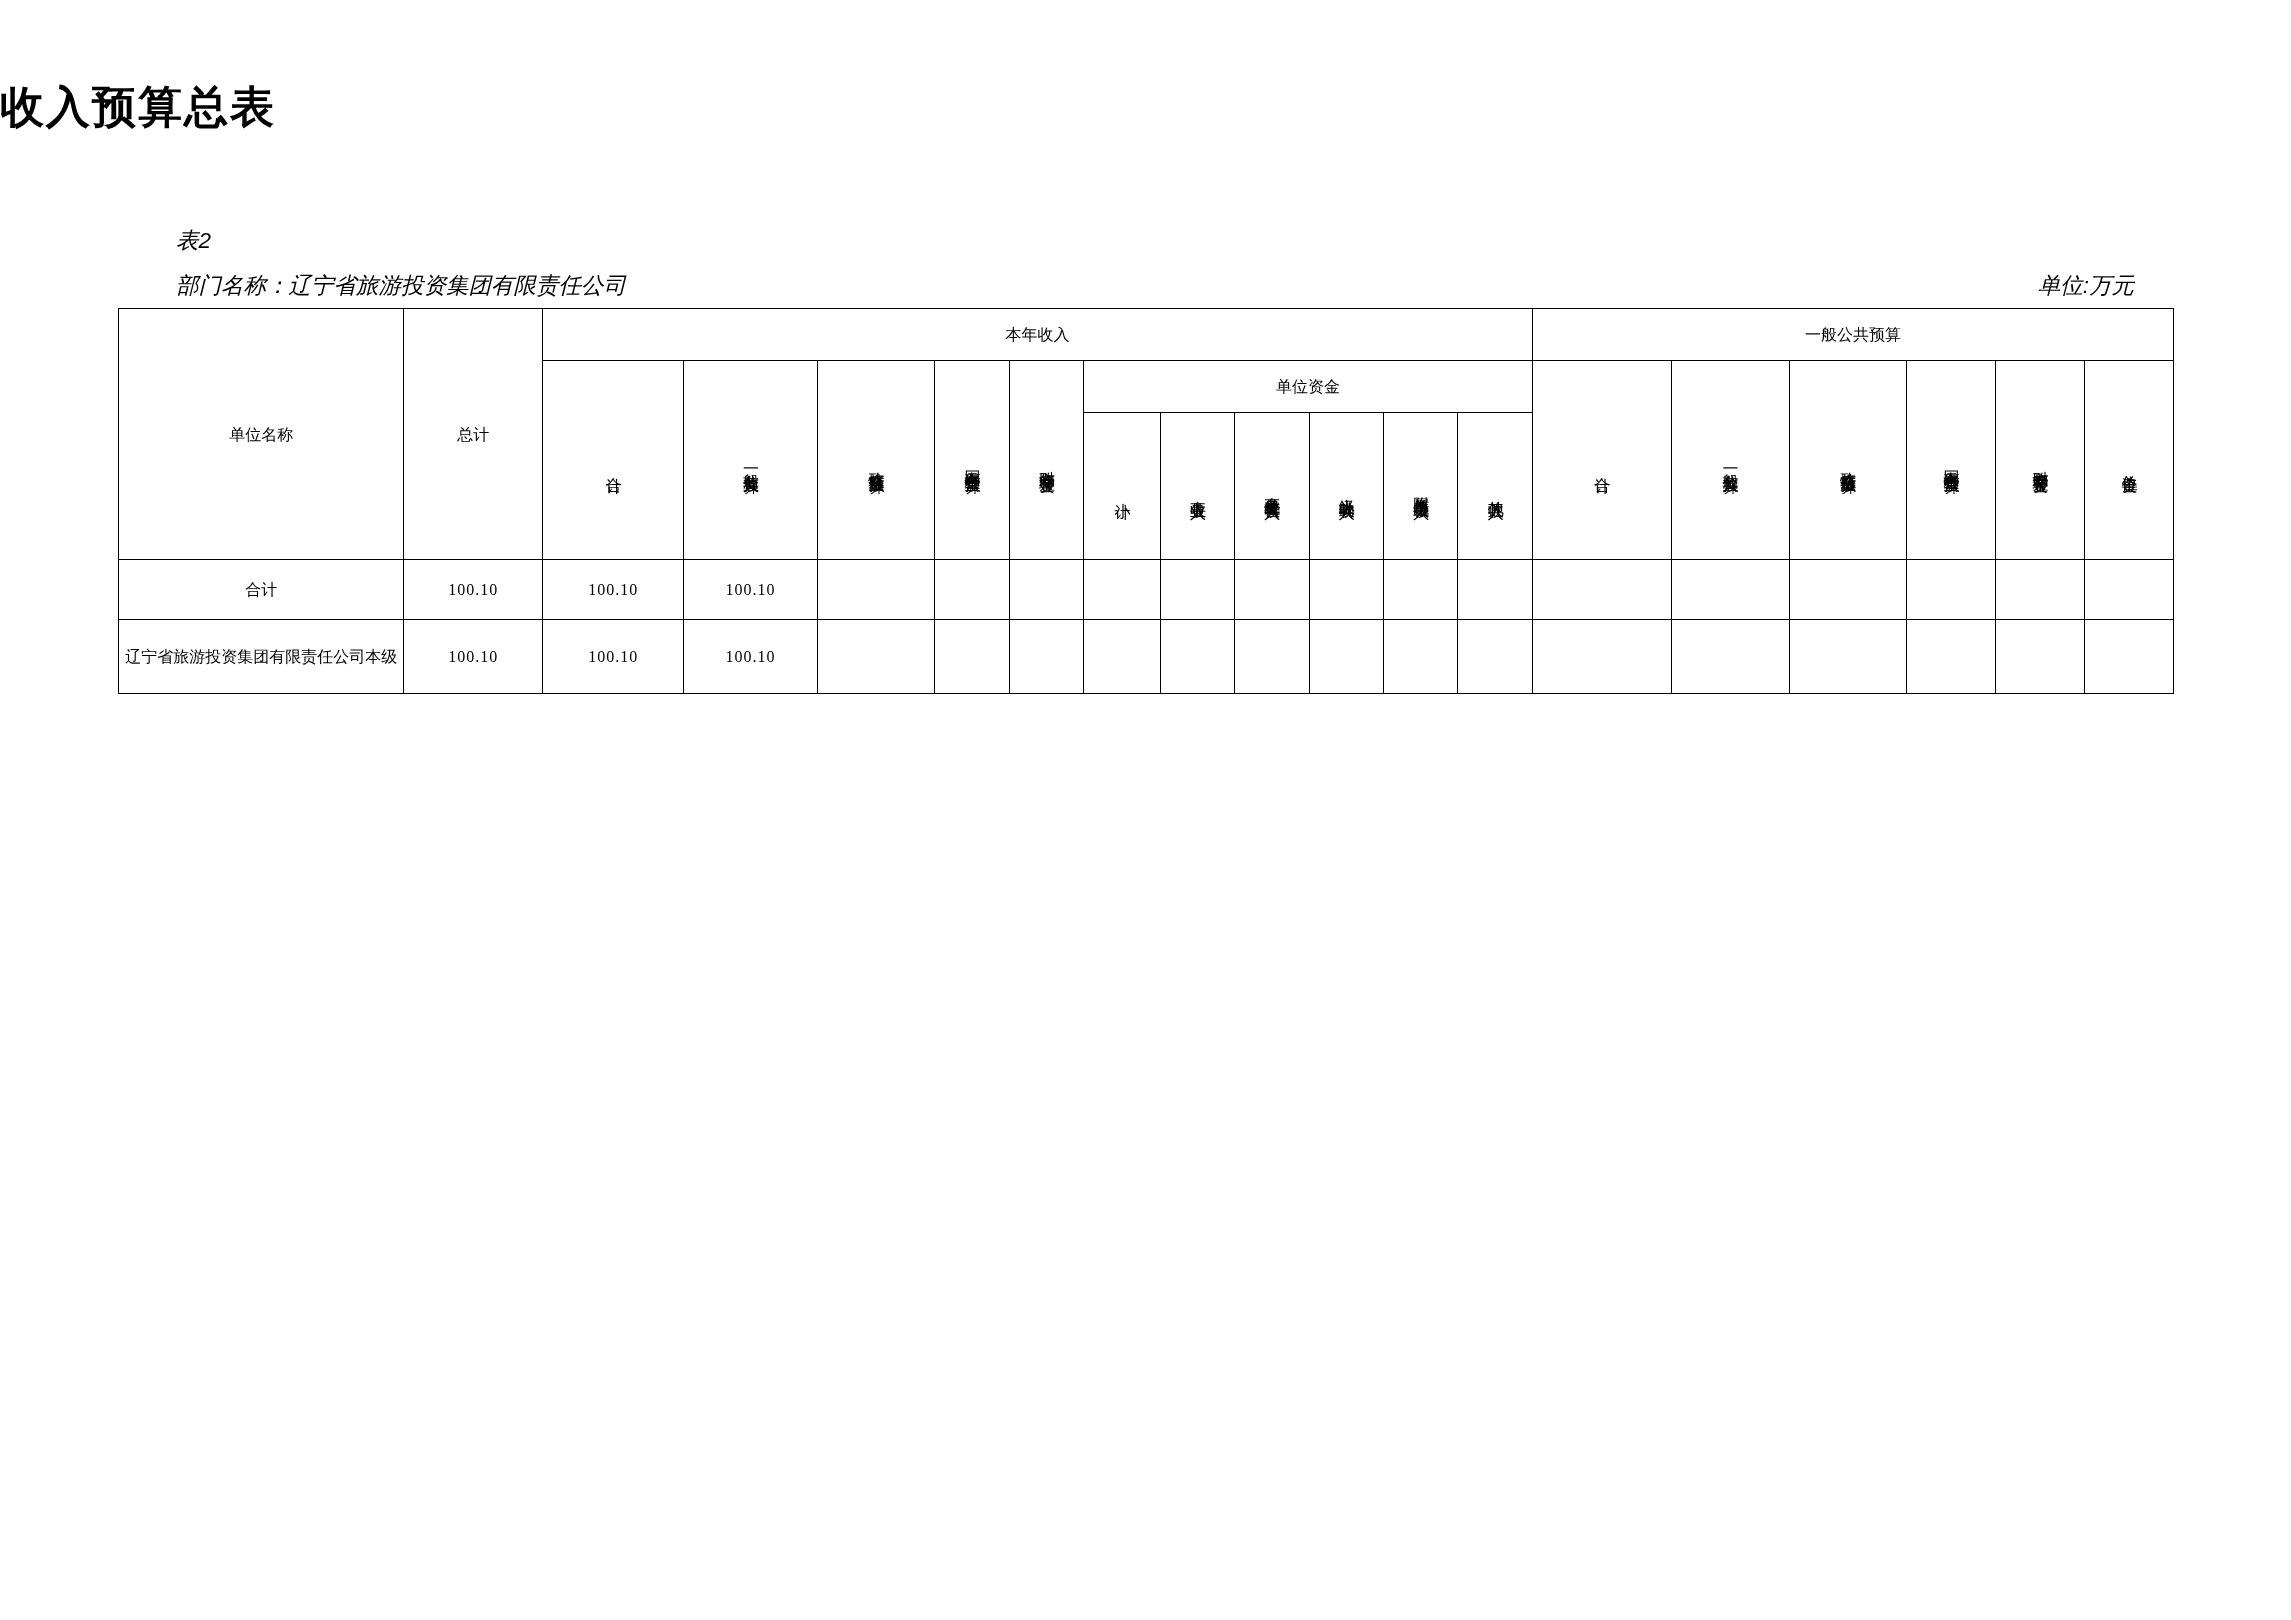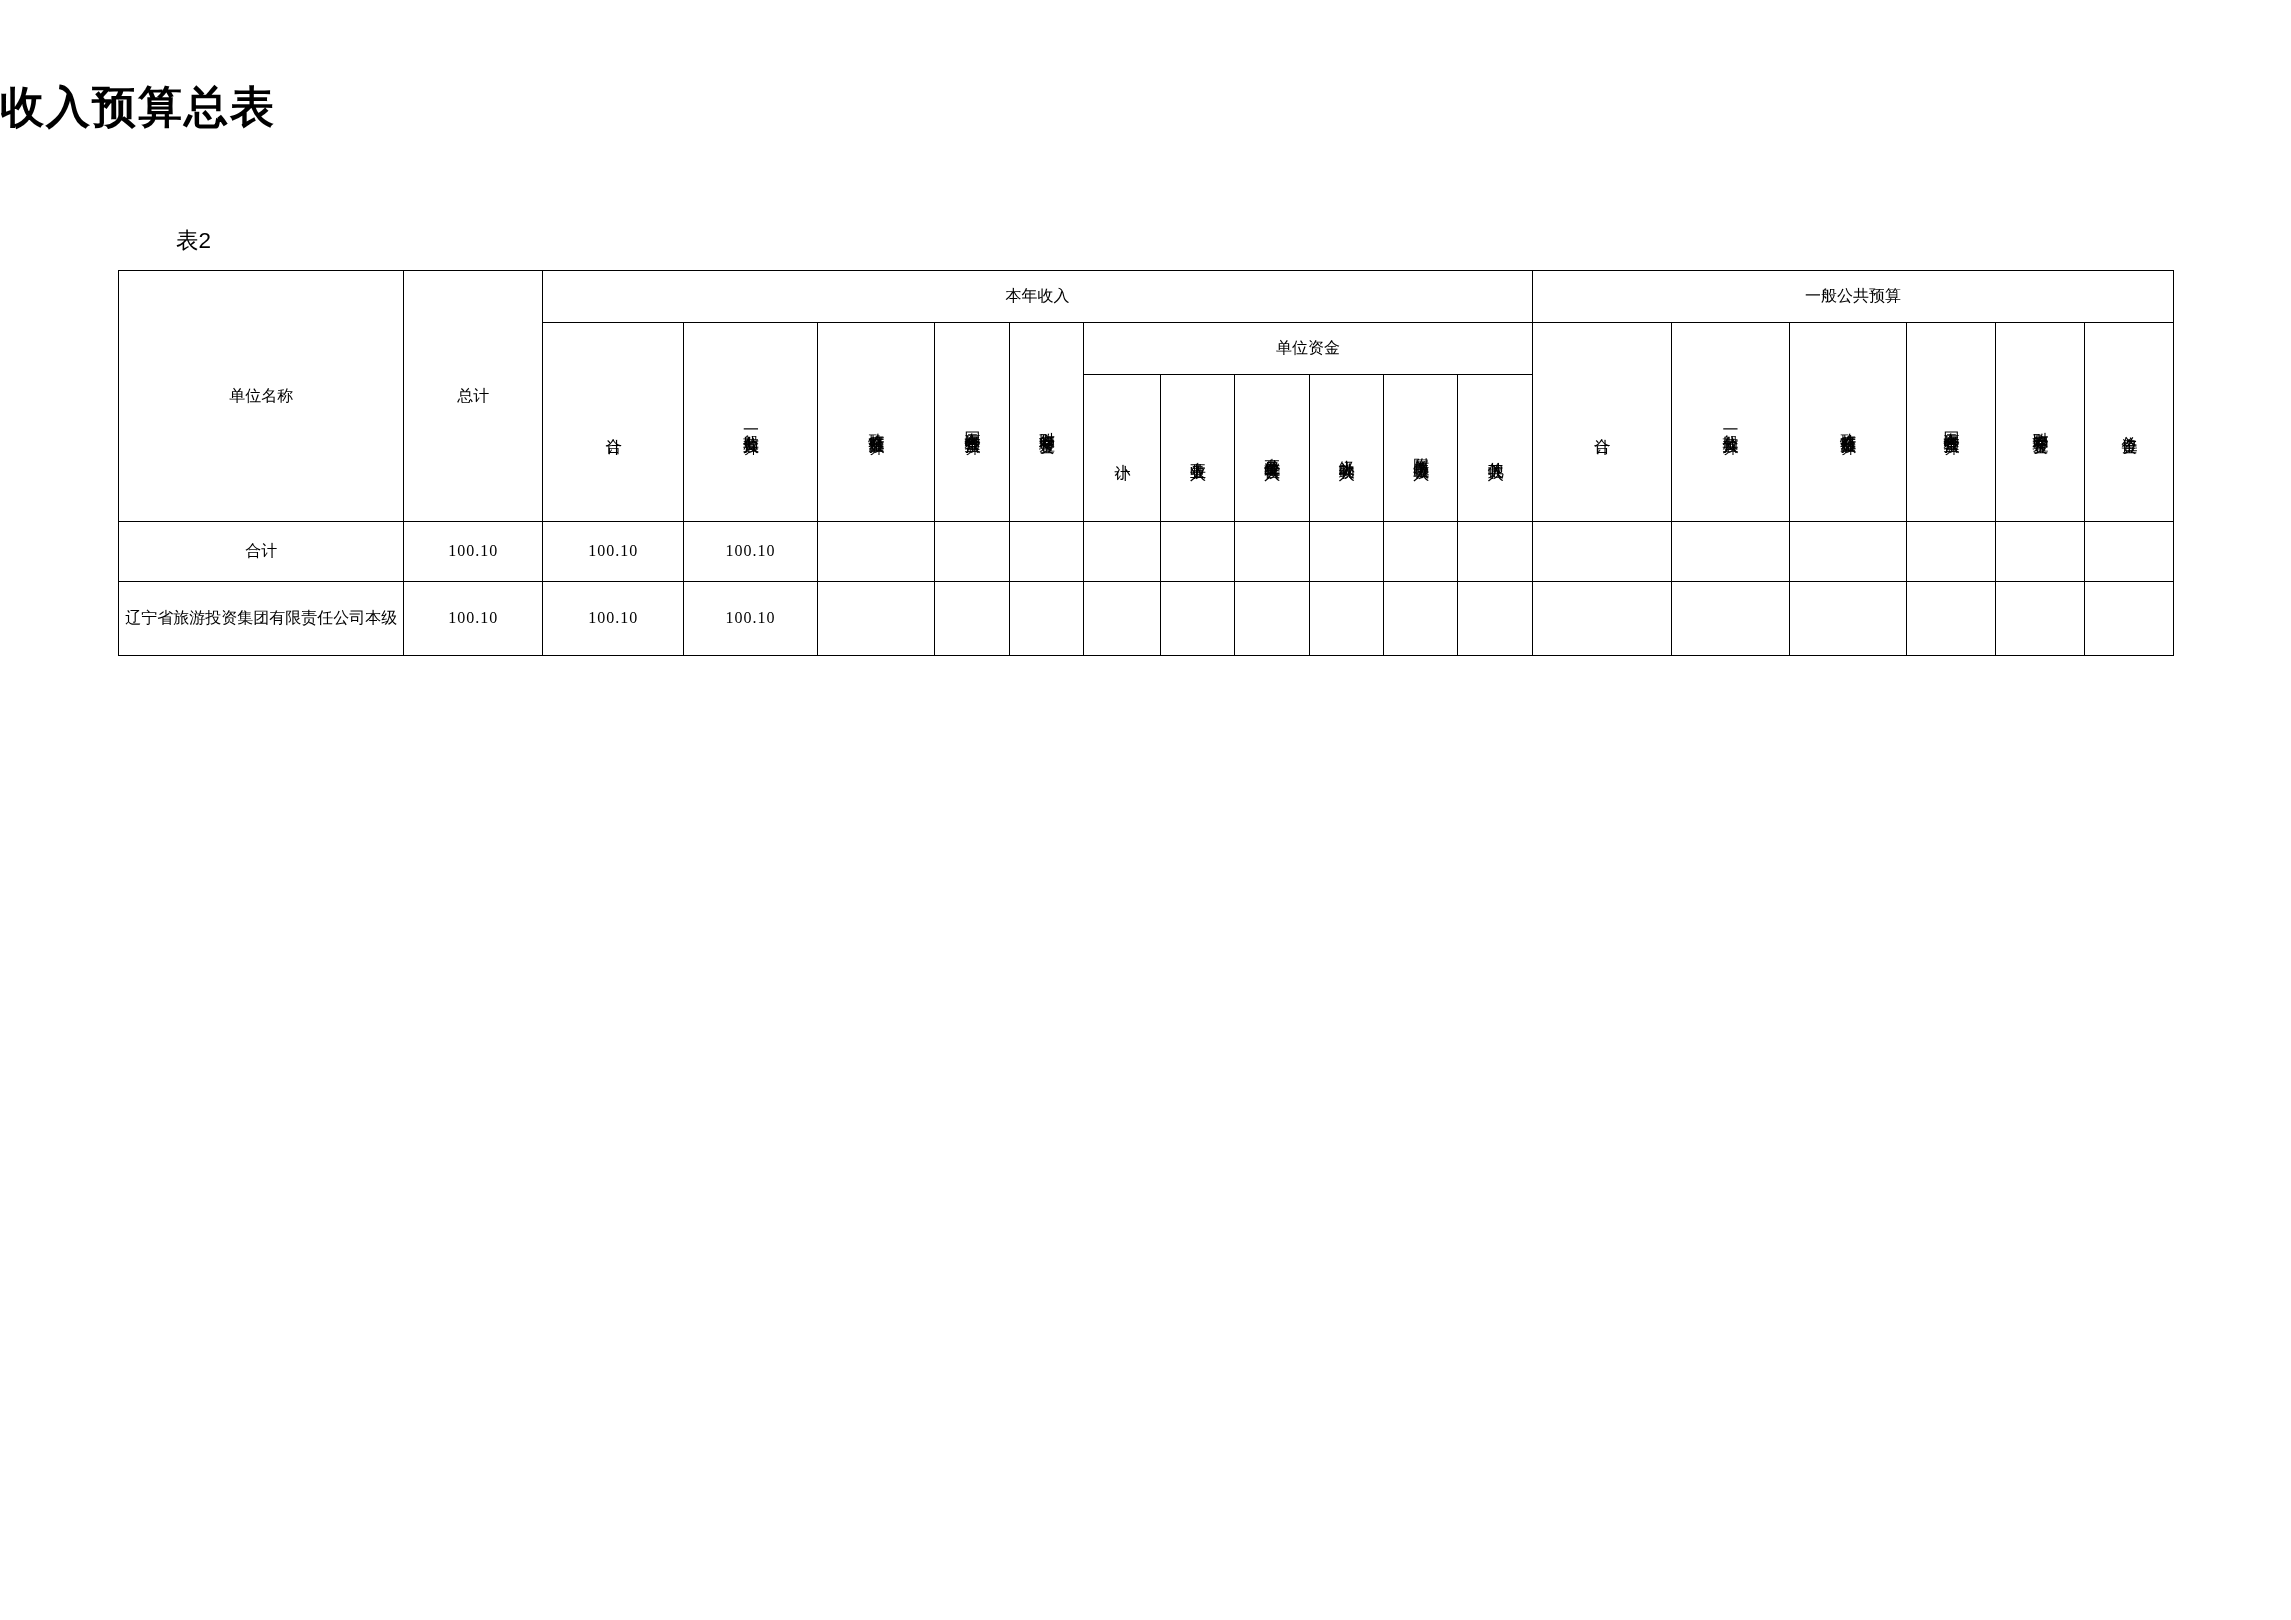--- a/index.html
+++ b/index.html
@@ -27,20 +27,21 @@
     letter-spacing: 2px;
     margin-top: 78px;
     margin-bottom: 0;
     font-family: "Liberation Sans", "DejaVu Sans", sans-serif;
   }
   .meta-block {
     margin: 0 auto;
     width: 2058px;
     padding-left: 59px;
     box-sizing: border-box;
+    font-style: italic;
   }
   .table-no {
     font-size: 22.5px;
     margin-top: 88px;
     margin-bottom: 13.7px;
     font-family: "Liberation Sans", "DejaVu Sans", sans-serif;
   }
   .meta-row {
     display: flex;
     justify-content: space-between;
@@ -114,20 +115,26 @@
 </style>
 </head>
 <body>
 
 <div class="page">
 
   <div class="doc-title">收入预算总表</div>
 
   <div class="meta-block">
     <div class="table-no">表2</div>
+    <div class="meta-row">
+      <div class="dept-name">
+        <span>部门名称：</span><span>辽宁省旅游投资集团有限责任公司</span>
+      </div>
+      <div class="unit-note">单位:万元</div>
+    </div>
   </div>
 
   <table class="budget">
     <colgroup>
       <col style="width:257px">
       <col style="width:125px">
       <col style="width:127px">
       <col style="width:120px">
       <col style="width:106px">
       <col style="width:67px">

